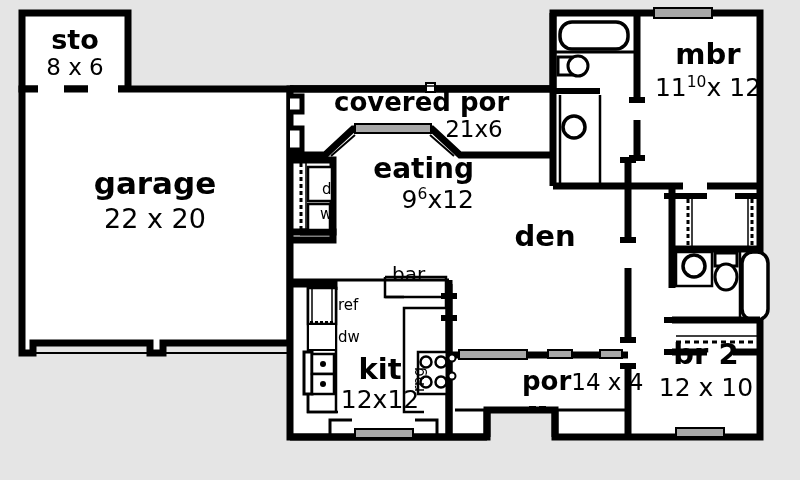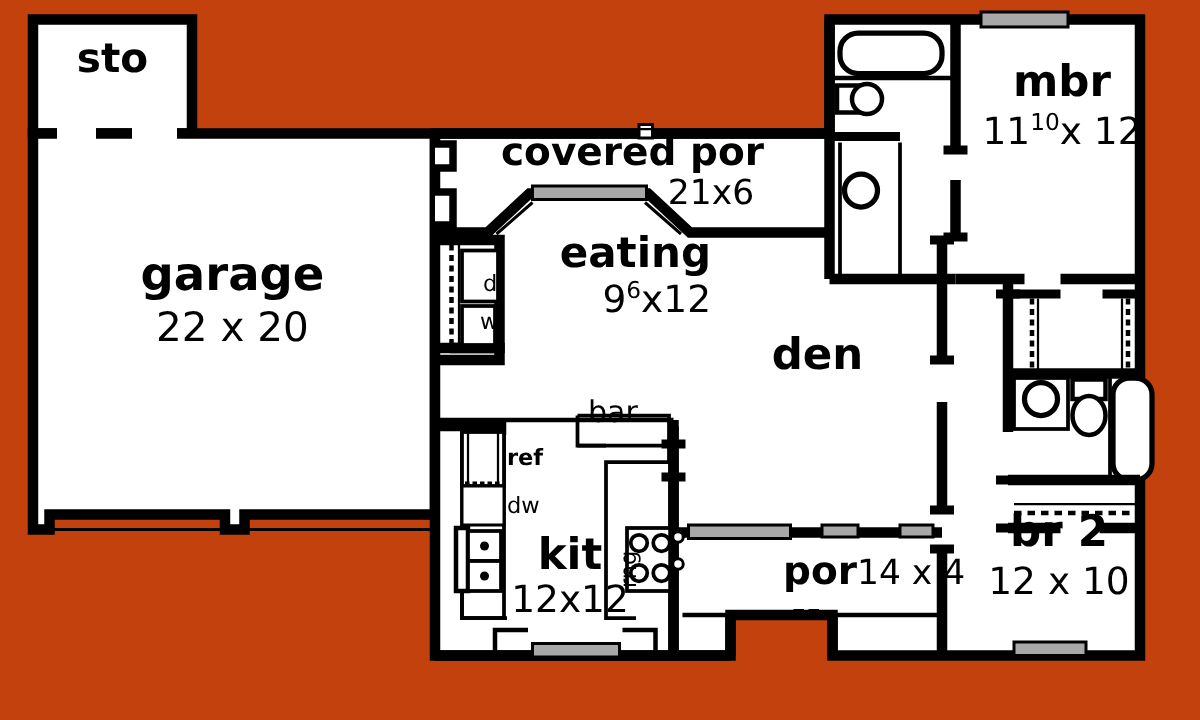--- a/index.html
+++ b/index.html
@@ -4,21 +4,21 @@
 <style>
   html, body {
     margin: 0;
     padding: 0;
     background: #ffffff;
   }
   #plan-root {
     position: relative;
     width: 800px;
     height: 480px;
-    background: #c2410c;
+    background: #e5e5e5;
     font-family: "DejaVu Sans", "Liberation Sans", sans-serif;
     overflow: hidden;
   }
   #plan-svg {
     position: absolute;
     left: 0;
     top: 0;
     width: 800px;
     height: 480px;
   }
@@ -257,20 +257,21 @@
     </g>
 
     <g>
       <rect x="676" y="428" width="48" height="9" fill="#a8a8a8" stroke="#000000" stroke-width="2"></rect>
     </g>
 
   </svg>
 
   <div class="room-label" style="left:22px; top:26px; width:106px; font-size:27px;">
     <span class="rl-name">sto</span>
+    <span class="rl-dim" style="font-size:23px; margin-top:3px;">8 x 6</span>
   </div>
 
   <div class="room-label" style="left:32px; top:168px; width:246px; font-size:31px;">
     <span class="rl-name">garage</span>
     <span class="rl-dim" style="font-size:27px; margin-top:6px;">22 x 20</span>
   </div>
 
   <div class="room-label" style="left:334px; top:89px; width:220px; font-size:26px; text-align:left;">
     <span class="rl-name">covered por</span>
     <span class="rl-dim" style="font-size:23px; margin-top:3px; text-align:center; padding-left:60px;">21x6</span>
@@ -301,21 +302,21 @@
     <span class="rl-dim" style="font-size:25px; margin-top:6px;">
       <span>11</span><sup>10</sup><span>x 12</span>
     </span>
   </div>
 
   <div class="room-label" style="left:646px; top:340px; width:120px; font-size:29px;">
     <span class="rl-name">br 2</span>
     <span class="rl-dim" style="font-size:25px; margin-top:6px;">12 x 10</span>
   </div>
 
-  <div class="fix-label" style="left:338px; top:298px; font-size:15px;font-weight:bold;">ref</div>
+  <div class="fix-label" style="left:338px; top:298px; font-size:15px;">ref</div>
 
   <div class="fix-label" style="left:338px; top:330px; font-size:15px;">dw</div>
 
   <div class="fix-label vert" style="left:412px; top:392px; font-size:15px;">rng</div>
 
   <div class="fix-label" style="left:392px; top:264px; font-size:20px;">bar</div>
 
   <div class="fix-label" style="left:322px; top:182px; font-size:15px;">d</div>
 
   <div class="fix-label" style="left:320px; top:207px; font-size:15px;">w</div>

